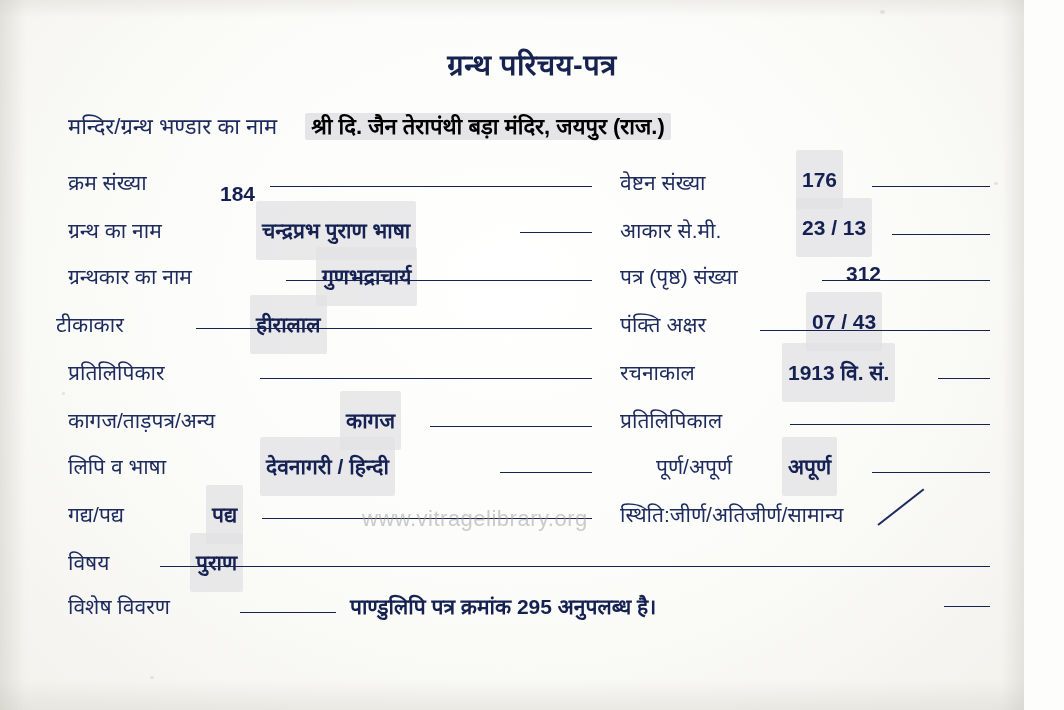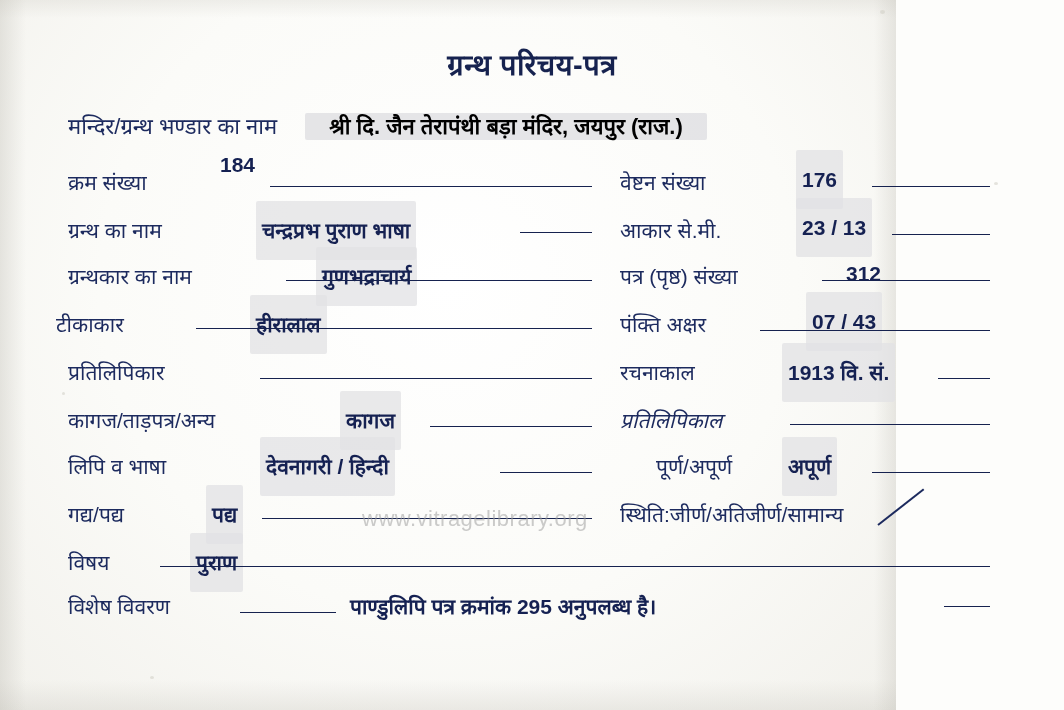--- a/index.html
+++ b/index.html
@@ -8,21 +8,21 @@
   }
   body {
     width: 1064px;
     height: 710px;
     background: #fdfdfb;
     font-family: "Liberation Sans", sans-serif;
     overflow: hidden;
   }
   .page {
     position: relative;
-    width: 896px;
+    width: 1024px;
     height: 710px;
     background:
       radial-gradient(ellipse at 50% 40%, #ffffff 0%, #fbfbf8 55%, #f2f1ec 100%);
     box-sizing: border-box;
   }
   
   .page:before {
     content: "";
     position: absolute;
     inset: 0;
@@ -82,21 +82,21 @@
     left: 68px;
     top: 110px;
     font-size: 22px;
     white-space: nowrap;
   }
   .header-label { color: #1c2a5e; }
   .header-value {
     font-weight: bold;
     margin-left: 28px;
     background: rgba(223,223,226,0.8);
-    padding: 1px 24px;
+    padding: 1px 6px;
     border-radius: 2px;
   }
   .watermark {
     position: absolute;
     left: 362px;
     top: 506px;
     font-size: 22px;
     color: rgba(160,160,160,0.55);
     letter-spacing: .5px;
     font-family: "Liberation Sans", sans-serif;
@@ -120,21 +120,21 @@
 
   <div class="title">ग्रन्थ परिचय-पत्र</div>
 
   <div class="header-line">
     <span class="header-label">मन्दिर/ग्रन्थ भण्डार का नाम</span><span class="header-value">श्री दि. जैन तेरापंथी बड़ा मंदिर, जयपुर (राज.)</span>
   </div>
 
   <div class="row" style="left:68px;top:168px;">
     <span class="label">क्रम संख्या</span>
   </div>
-  <div class="row" style="left:218px;top:153px;">
+  <div class="row" style="left:218px;top:182px;">
     <span class="value plain">184</span>
   </div>
   <div class="rule" style="left:270px;top:186px;width:322px;"></div>
 
   <div class="row" style="left:620px;top:168px;">
     <span class="label">वेष्टन संख्या</span>
   </div>
   <div class="row" style="left:796px;top:168px;">
     <span class="value">176</span>
   </div>
@@ -203,21 +203,21 @@
   <div class="rule" style="left:938px;top:378px;width:52px;"></div>
 
   <div class="row" style="left:68px;top:406px;">
     <span class="label">कागज/ताड़पत्र/अन्य</span>
   </div>
   <div class="row" style="left:340px;top:406px;">
     <span class="value">कागज</span>
   </div>
   <div class="rule" style="left:430px;top:426px;width:162px;"></div>
 
-  <div class="row" style="left:620px;top:406px;font-style:italic;">
+  <div class="row" style="left:620px;top:406px;">
     <span class="label">प्रतिलिपिकाल</span>
   </div>
   <div class="rule" style="left:790px;top:424px;width:90px;"></div>
   <div class="rule" style="left:880px;top:424px;width:110px;"></div>
 
   <div class="row" style="left:68px;top:452px;">
     <span class="label">लिपि व भाषा</span>
   </div>
   <div class="row" style="left:260px;top:452px;">
     <span class="value">देवनागरी / हिन्दी</span>

